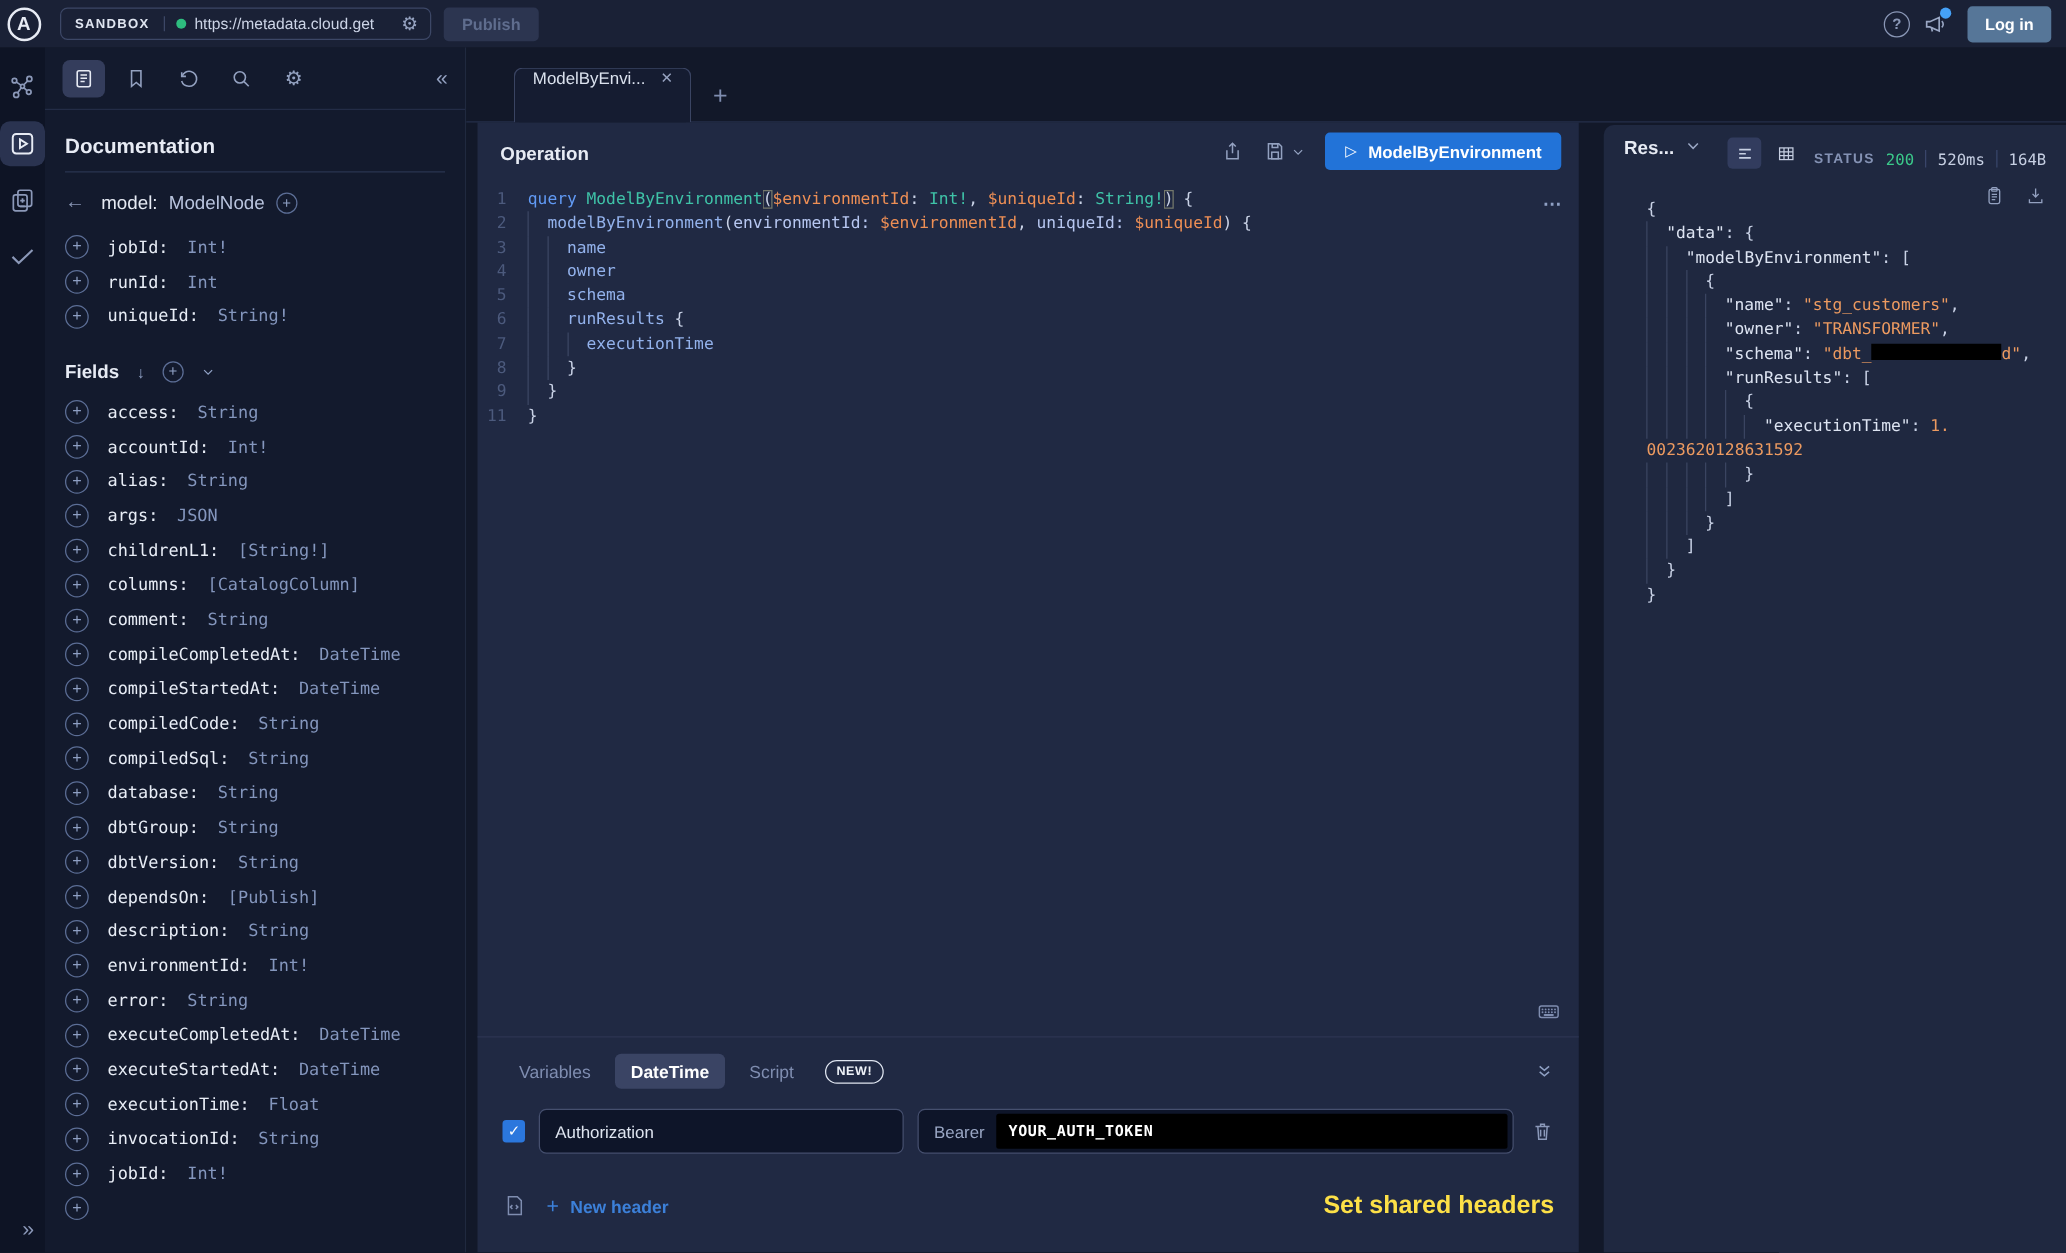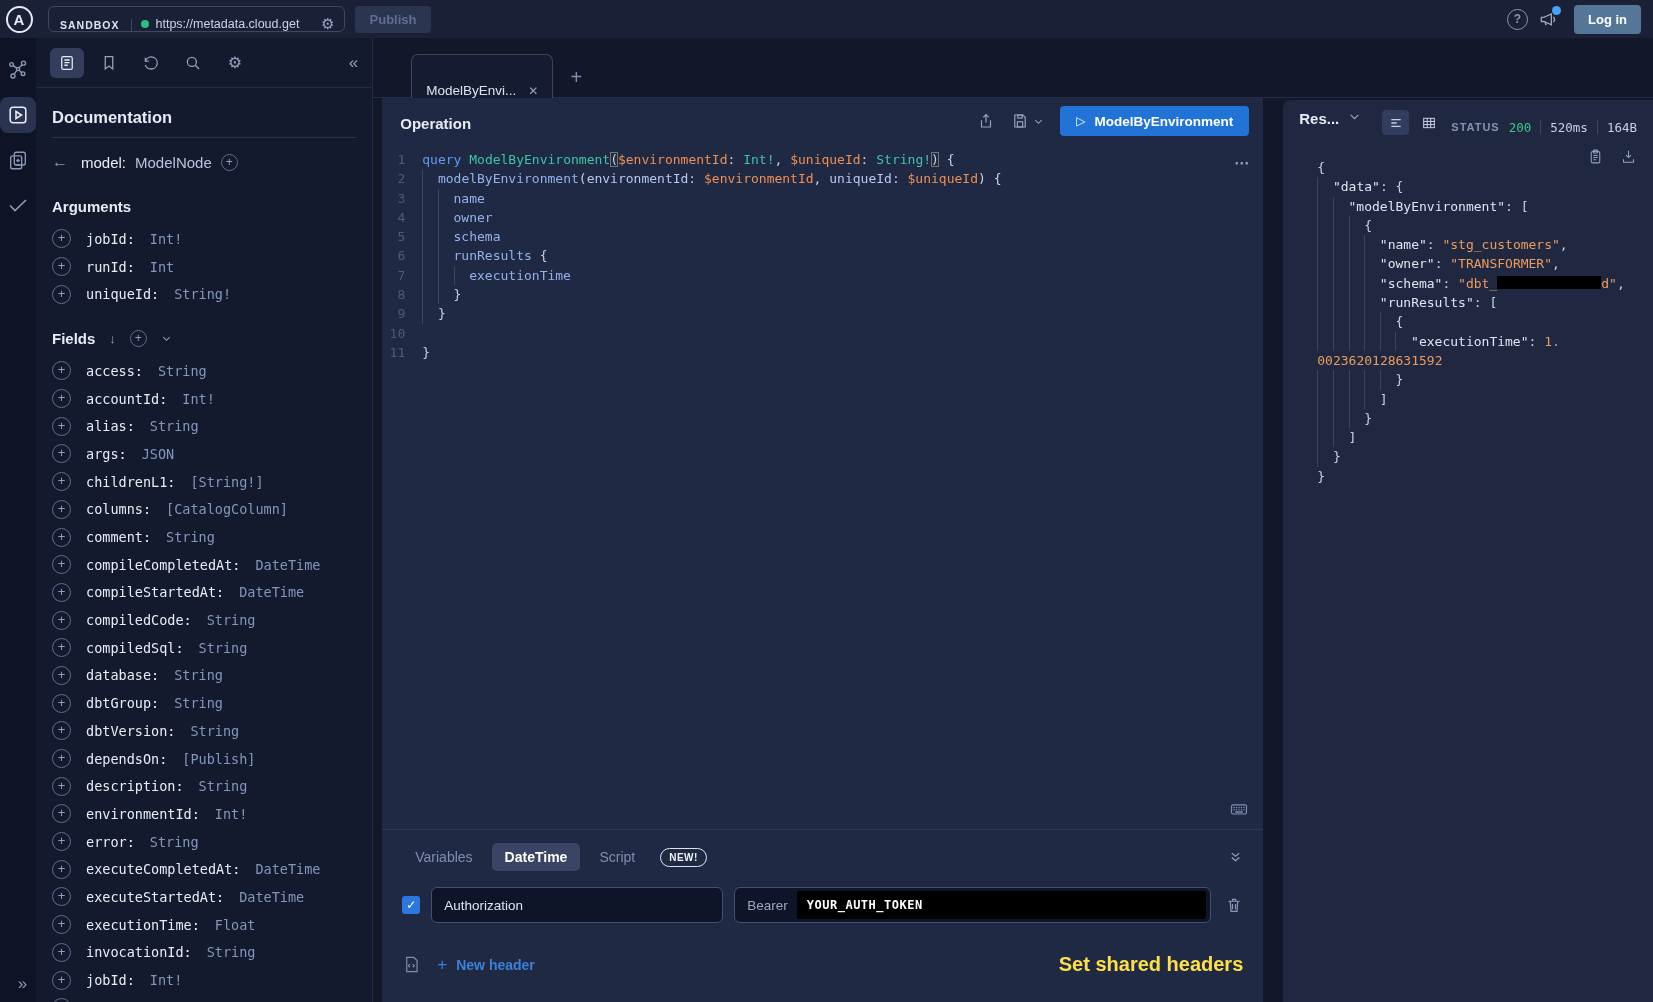--- a/index.html
+++ b/index.html
@@ -4,21 +4,21 @@
 <style>
   *{margin:0;padding:0;box-sizing:border-box}
   html,body{width:1653px;height:1002px;overflow:hidden;background:#121829;
     font-family:"Liberation Sans",sans-serif;color:#e7ebf4;-webkit-font-smoothing:antialiased}
   svg{display:block}
 
   
   .topbar{height:38px;background:#1a2136;display:flex;align-items:center;padding:0 12px 0 0;gap:10px}
   .logo{width:38px;display:flex;justify-content:center}
   .logo-circle{width:27px;height:27px;border:2px solid #e7ebf4;border-radius:50%;display:flex;align-items:center;justify-content:center;font-weight:bold;font-size:15px}
-  .sburl{display:flex;align-items:flex-end;border:1px solid #3c4766;border-radius:6px;height:26px;overflow:hidden}
+  .sburl{display:flex;align-items:center;border:1px solid #3c4766;border-radius:6px;height:26px;overflow:hidden}
   .sandbox-label{display:flex;align-items:center;padding:0 11px;font-size:10.5px;font-weight:bold;letter-spacing:1px;border-right:1px solid #3c4766;color:#dfe5f0}
   .urlbox{display:flex;align-items:center;gap:7px;padding:0 9px;width:212px}
   .gdot{width:8px;height:8px;border-radius:50%;background:#2ebd7f;flex:none}
   .urltext{font-size:12.5px;color:#ccd4e6;white-space:nowrap;overflow:hidden;flex:1}
   .gear{color:#97a4c2;font-size:15px;line-height:1;flex:none}
   .publish{background:#2c3550;color:#5f6d8e;font-size:13px;font-weight:bold;border:none;border-radius:4px;padding:6px 15px}
   .tspacer{flex:1}
   .helpq{width:21px;height:21px;border:1.5px solid #8a97b6;color:#8a97b6;border-radius:50%;display:flex;align-items:center;justify-content:center;font-size:12px;font-weight:bold}
   .mega{position:relative;color:#9aa7c4}
   .mega .bdot{position:absolute;top:-3px;right:-3px;width:9px;height:9px;border-radius:50%;background:#45a1f7}
@@ -50,21 +50,21 @@
   .plus-circle.small{width:17px;height:17px;font-size:12px;line-height:14px}
   .fname{font-family:"DejaVu Sans Mono",monospace;font-size:13.5px;color:#e8edf6;white-space:pre}
   .ftype{font-family:"DejaVu Sans Mono",monospace;font-size:13.5px;color:#8496bd;white-space:pre}
   .fields-head{display:flex;align-items:center;gap:14px;margin-top:22px}
   .mini-ic{color:#8fa0c4;font-size:13px}
 
   
   .workspace{flex:1;display:flex;flex-direction:column;background:#121829}
   .tabstrip{height:60px;display:flex;align-items:flex-end;padding-left:38px;position:relative}
   .tabstrip:after{content:"";position:absolute;left:0;right:0;bottom:0;height:1px;background:#242e4a}
-  .optab{height:44px;min-width:140px;background:#151c31;border:1px solid #3a4462;border-bottom:none;border-radius:7px 7px 0 0;display:flex;align-items:flex-end;gap:12px;padding:0 14px;font-size:13.5px;color:#dbe2ee;position:relative;z-index:1}
+  .optab{height:44px;min-width:140px;background:#151c31;border:1px solid #3a4462;border-bottom:none;border-radius:7px 7px 0 0;display:flex;align-items:flex-start;gap:12px;padding:0 14px;font-size:13.5px;color:#dbe2ee;position:relative;z-index:1}
   .tabclose{color:#97a3c0;font-size:12px}
   .newtab{color:#7f8db0;font-size:20px;margin:0 0 9px 17px}
   .cards{flex:1;display:flex;padding-left:9px}
 
   
   .edcard{width:881px;background:#202943;border-radius:0;display:flex;flex-direction:column}
   .edhead{height:46px;display:flex;align-items:center;padding:0 14px 0 18px;gap:16px}
   .edtitle{font-size:15px;font-weight:bold;margin-right:auto;padding-top:4px}
   .hicon{color:#93a1c0}
   .savegrp{display:flex;align-items:center;gap:4px;color:#93a1c0}
@@ -213,21 +213,20 @@
       <div class="collapse-left">«</div>
     </div>
     <div class="doc-content">
       <div class="doc-title">Documentation</div>
       <div class="crumb">
         <span class="back-arrow">←</span>
         <span class="crumb-label">model:</span>
         <span class="crumb-type">ModelNode</span>
         <span class="plus-circle small">+</span>
       </div>
-      <div class="sec-title">Arguments</div>
       <div class="doc-list" id="args-list">
           <div class="field-row">
             <span class="plus-circle">+</span>
             <span class="fname">jobId:</span>
             <span class="ftype">Int!</span>
           </div>
           <div class="field-row">
             <span class="plus-circle">+</span>
             <span class="fname">runId:</span>
             <span class="ftype">Int</span>
@@ -436,24 +435,20 @@
                 <span class="lnum">7</span>
                 <span class="lbody"><span class="guide"></span><span class="guide"></span><span class="guide"></span><span class="tok-field">executionTime</span></span>
               </div>
               <div class="cline">
                 <span class="lnum">8</span>
                 <span class="lbody"><span class="guide"></span><span class="guide"></span><span class="tok-p">}</span></span>
               </div>
               <div class="cline">
                 <span class="lnum">9</span>
                 <span class="lbody"><span class="guide"></span><span class="tok-p">}</span></span>
-              </div>
-              <div class="cline">
-                <span class="lnum">10</span>
-                <span class="lbody"></span>
               </div>
               <div class="cline">
                 <span class="lnum">11</span>
                 <span class="lbody"><span class="tok-p">}</span></span>
               </div>
             </div>
           <div class="edmenu">⋯</div>
           <div class="kbicon">
             <svg width="20" height="20" viewBox="0 0 24 24" fill="none" stroke="currentColor" stroke-width="1.4">
                 <rect x="3" y="7" width="18" height="11" rx="2"></rect>

